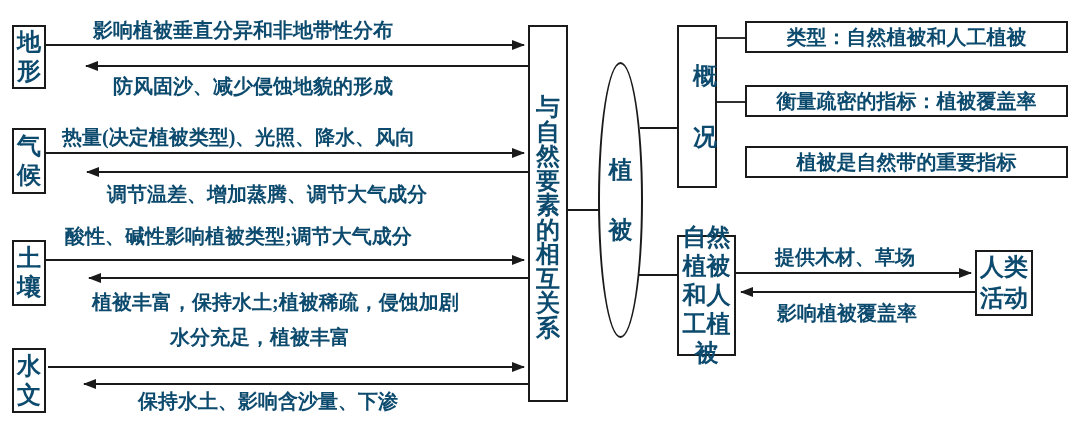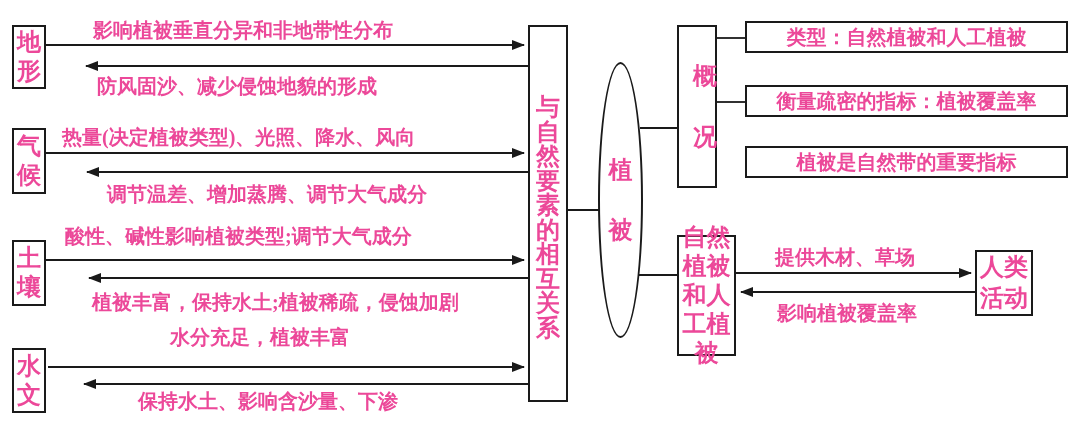--- a/index.html
+++ b/index.html
@@ -6,21 +6,21 @@
     margin: 0;
     padding: 0;
     background: #ffffff;
   }
   #canvas {
     position: relative;
     width: 1080px;
     height: 426px;
     background: #ffffff;
     font-family: "Liberation Serif", "DejaVu Serif", serif;
-    color: #ec4899;
+    color: #0c4a6e;
     overflow: hidden;
   }
   #wires {
     position: absolute;
     left: 0; top: 0;
     width: 1080px; height: 426px;
   }
   .box {
     position: absolute;
     border: 2px solid #1a1a1a;
@@ -134,21 +134,21 @@
     <span class="vwrap">气候</span>
   </div>
   <div class="box factor-box" style="top:240px;height:66px;">
     <span class="vwrap">土壤</span>
   </div>
   <div class="box factor-box" style="top:348px;height:65px;">
     <span class="vwrap">水文</span>
   </div>
 
   <div class="edge-label" style="left:93px;top:19px;">影响植被垂直分异和非地带性分布</div>
-  <div class="edge-label" style="left:91px;top:75px;padding-left:6px;">防风固沙、减少侵蚀地貌的形成</div>
+  <div class="edge-label" style="left:107px;top:75px;padding-left:6px;">防风固沙、减少侵蚀地貌的形成</div>
   <div class="edge-label" style="left:62px;top:126px;">热量(决定植被类型)、光照、降水、风向</div>
   <div class="edge-label" style="left:107px;top:183px;">调节温差、增加蒸腾、调节大气成分</div>
   <div class="edge-label" style="left:65px;top:225px;">酸性、碱性影响植被类型;调节大气成分</div>
   <div class="edge-label" style="left:92px;top:291px;">植被丰富，保持水土;植被稀疏，侵蚀加剧</div>
   <div class="edge-label" style="left:170px;top:326px;">水分充足，植被丰富</div>
   <div class="edge-label" style="left:138px;top:390px;">保持水土、影响含沙量、下渗</div>
 
   <div class="box center-box">
     <span class="vwrap" style="width:24px;">与自然要素的相互关系</span>
   </div>

